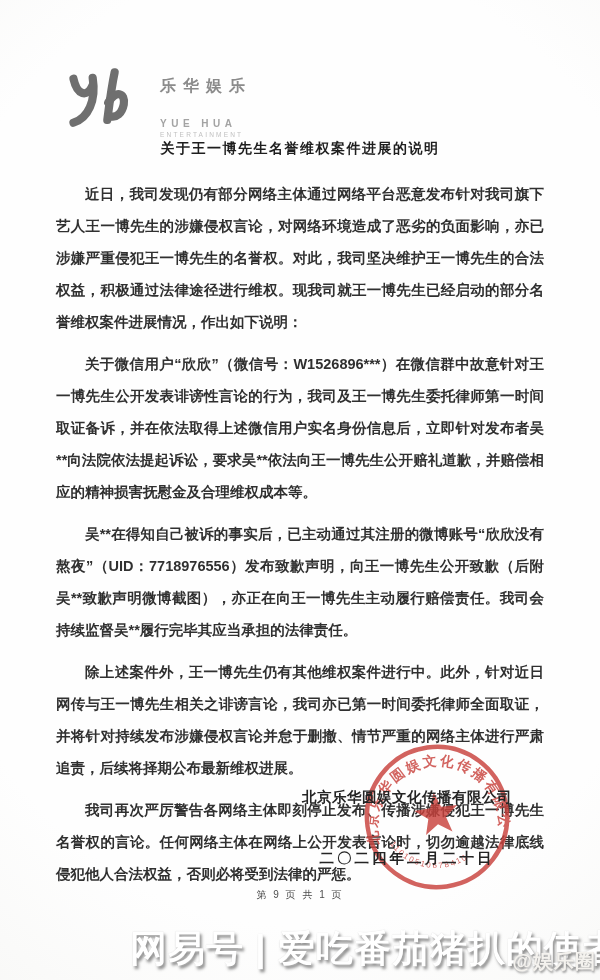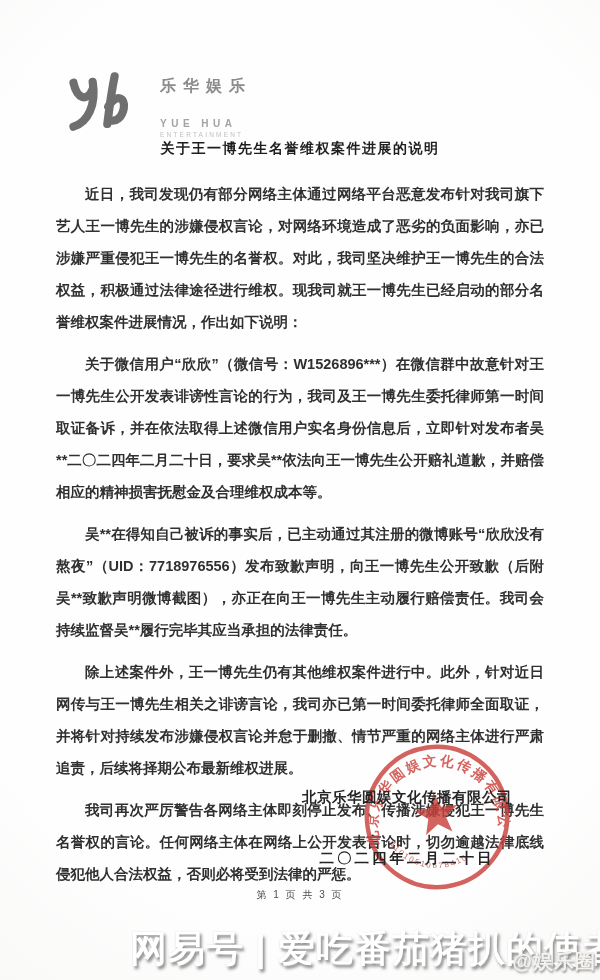--- a/index.html
+++ b/index.html
@@ -16,21 +16,21 @@
     overflow: hidden;
     color: #2e2e2e;
   }
 
   
   .logo-row {
     position: absolute;
     left: 54px;
     top: 66px;
     display: flex;
-    align-items: center;
+    align-items: flex-start;
   }
   .logo-mark { width: 92px; height: 64px; }
   .logo-text { margin-left: 14px; padding-top: 10px; }
   .brand-cn {
     font-size: 16px;
     font-weight: bold;
     color: #8b8b8b;
     letter-spacing: 7px;
   }
   .brand-en {
@@ -166,21 +166,21 @@
       <div class="brand-cn">乐华娱乐</div>
       <div class="brand-en">YUE HUA</div>
       <div class="brand-sub">ENTERTAINMENT</div>
     </div>
   </div>
 
   <div class="doc-title">关于王一博先生名誉维权案件进展的说明</div>
 
   <div class="doc-body">
     <p>近日，我司发现仍有部分网络主体通过网络平台恶意发布针对我司旗下艺人王一博先生的涉嫌侵权言论，对网络环境造成了恶劣的负面影响，亦已涉嫌严重侵犯王一博先生的名誉权。对此，我司坚决维护王一博先生的合法权益，积极通过法律途径进行维权。现我司就王一博先生已经启动的部分名誉维权案件进展情况，作出如下说明：</p>
-    <p>关于微信用户“欣欣”（微信号：W1526896***）在微信群中故意针对王一博先生公开发表诽谤性言论的行为，我司及王一博先生委托律师第一时间取证备诉，并在依法取得上述微信用户实名身份信息后，立即针对发布者吴**二〇二四年二月二十日，要求吴**依法向王一博先生公开赔礼道歉，并赔偿相应的精神损害抚慰金及合理维权成本等。</p>
+    <p>关于微信用户“欣欣”（微信号：W1526896***）在微信群中故意针对王一博先生公开发表诽谤性言论的行为，我司及王一博先生委托律师第一时间取证备诉，并在依法取得上述微信用户实名身份信息后，立即针对发布者吴**向法院依法提起诉讼，要求吴**依法向王一博先生公开赔礼道歉，并赔偿相应的精神损害抚慰金及合理维权成本等。</p>
     <p>吴**在得知自己被诉的事实后，已主动通过其注册的微博账号“欣欣没有熬夜”（UID：7718976556）发布致歉声明，向王一博先生公开致歉（后附吴**致歉声明微博截图），亦正在向王一博先生主动履行赔偿责任。我司会持续监督吴**履行完毕其应当承担的法律责任。</p>
     <p>除上述案件外，王一博先生仍有其他维权案件进行中。此外，针对近日网传与王一博先生相关之诽谤言论，我司亦已第一时间委托律师全面取证，并将针对持续发布涉嫌侵权言论并怠于删撤、情节严重的网络主体进行严肃追责，后续将择期公布最新维权进展。</p>
     <p>我司再次严厉警告各网络主体即刻停止发布、传播涉嫌侵犯王一博先生名誉权的言论。任何网络主体在网络上公开发表言论时，切勿逾越法律底线侵犯他人合法权益，否则必将受到法律的严惩。</p>
   </div>
 
   <svg class="seal" viewBox="0 0 160 160">
     <defs>
       <path id="arcTop" d="M 19,101 A 62,62 0 1 1 141,101"></path>
       <path id="arcBottom" d="M 26,93 A 57,57 0 0 0 134,93"></path>
     </defs>
@@ -192,18 +192,18 @@
     <text font-size="8" fill="#c9423d" letter-spacing="2">
       <textPath href="#arcBottom" startOffset="8">11010510678410</textPath>
     </text>
   </svg>
 
   <div class="signature">
     <div class="sig-company">北京乐华圆娱文化传播有限公司</div>
     <div class="sig-date">二〇二四年二月二十日</div>
   </div>
 
-  <div class="page-footer">第 1 页 共 3 页</div>
+  <div class="page-footer">第 9 页 共 1 页</div>
 
   <div class="watermark">网易号 | 爱吃番茄猪扒的使者</div>
   <div class="watermark-overlay">@娱乐圈</div>
 
 </div>
 
 </body></html>

